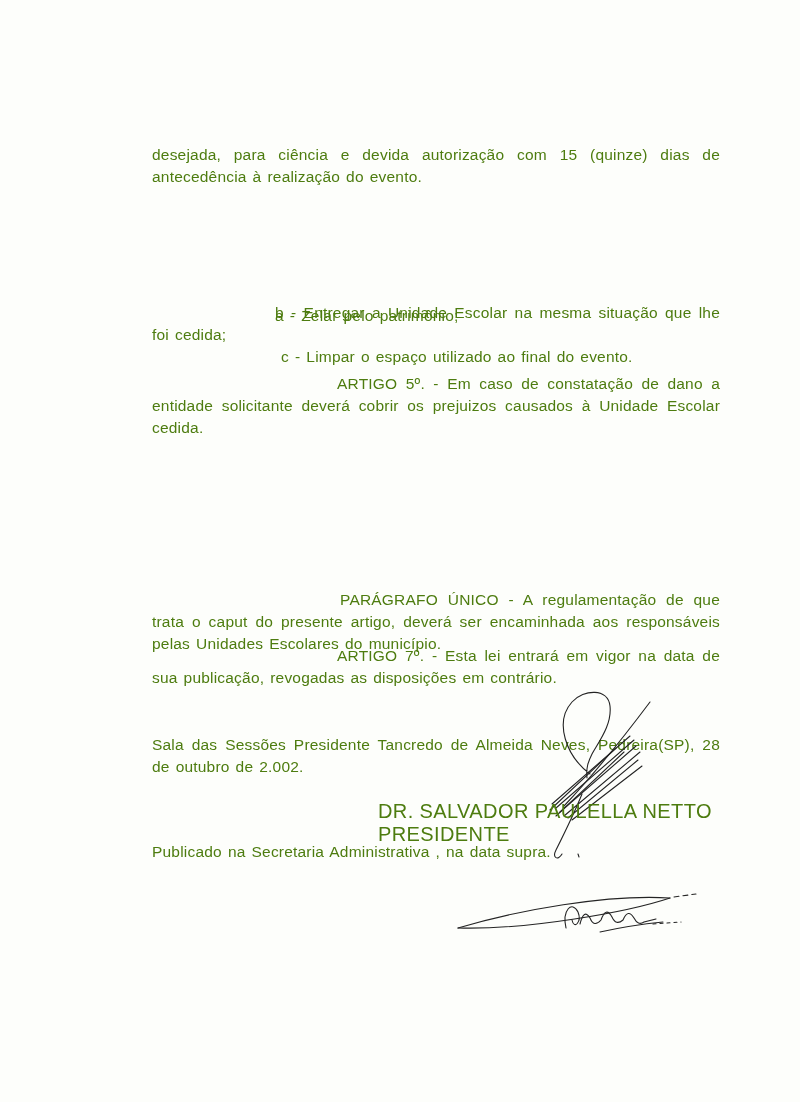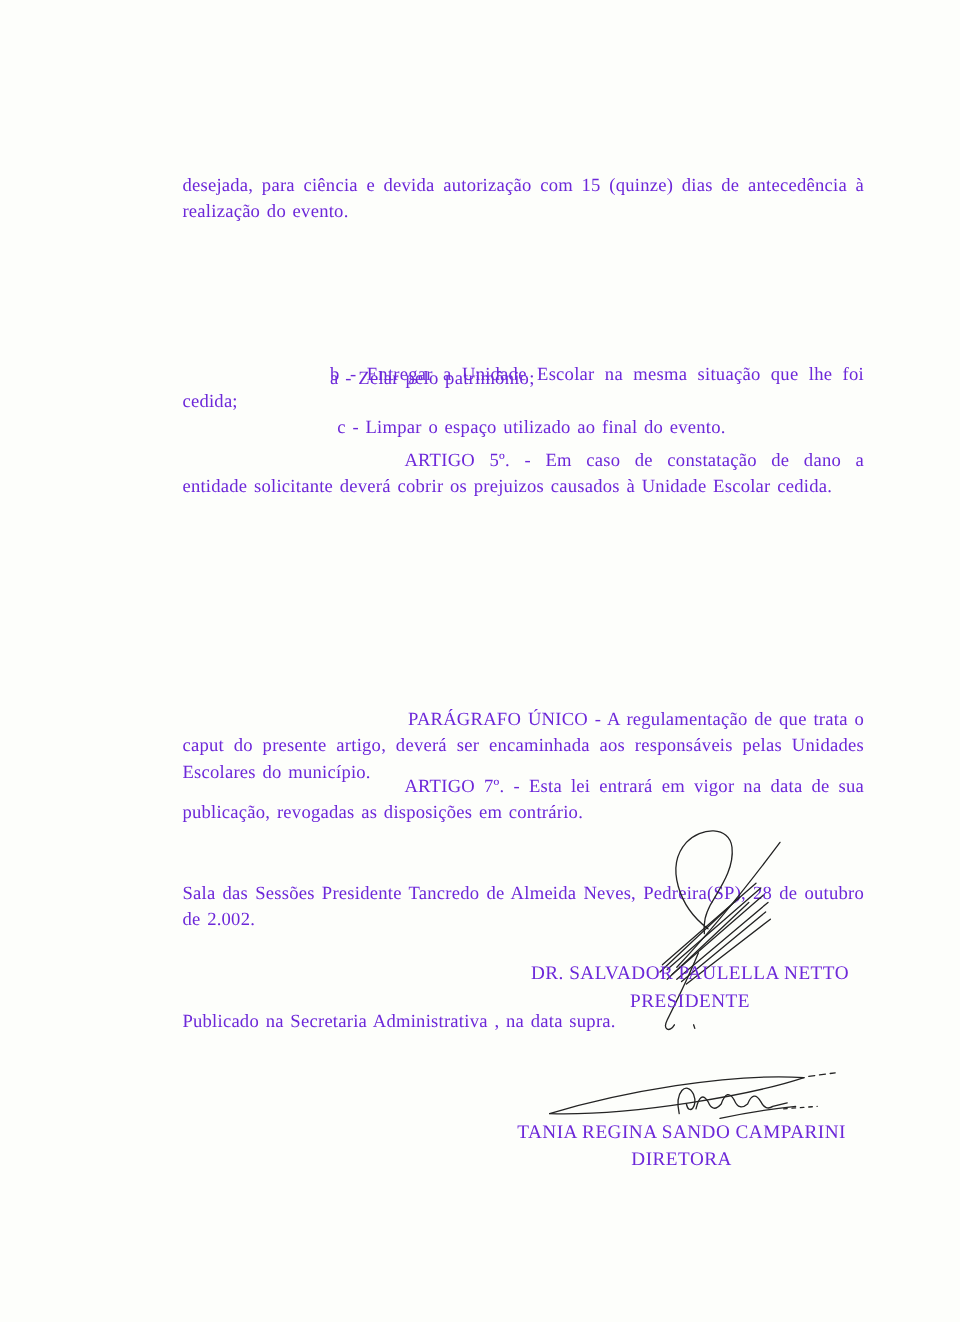--- a/index.html
+++ b/index.html
@@ -3,22 +3,22 @@
 <meta charset="utf-8">
 <style>
   html, body { margin: 0; padding: 0; }
   body { background: #ffffff; }
 
   .page {
     position: relative;
     width: 800px;
     height: 1102px;
     background: #fdfefb;
-    font-family: Liberation Serif, serif;
-    color: #6d28d9;
+    font-family: Liberation Sans, sans-serif;
+    color: #4d7c0f;
     overflow: hidden;
   }
 
   .para {
     position: absolute;
     left: 152px;
     width: 568px;
     font-size: 15.5px;
     line-height: 22px;
     text-align: justify;
@@ -26,22 +26,22 @@
     word-spacing: 1.5px;
   }
 
   .ind-art  { text-indent: 185px; }
   .ind-pu   { text-indent: 188px; }
   .ind-item { text-indent: 123px; text-align: justify; }
   .ind-item-c { text-indent: 129px; }
 
   .sign-block {
     position: absolute;
-    text-align: center;
-    font-size: 16px;
+    text-align: left;
+    font-size: 20px;
     line-height: 23px;
     letter-spacing: 0.4px;
   }
   .sign-block .line { display: block; }
 
   .signature-svg {
     position: absolute;
     pointer-events: none;
   }
   .signature-svg path,
@@ -100,18 +100,14 @@
   <svg class="signature-svg" style="left:448px; top:888px;" width="252" height="56" viewBox="0 0 252 56">
     <path d="M 10 40 C 70 22, 160 6, 222 10"></path>
     <path d="M 222 10 C 180 24, 80 42, 10 40"></path>
     <path d="M 118 40 C 114 22, 124 12, 130 24 C 134 34, 126 42, 124 32"></path>
     <path d="M 132 36 q 4 -16 10 -6 q 4 10 11 2 q 5 -14 11 -3 q 4 9 11 3 q 5 -12 11 -2 q 4 8 10 4 l 12 -3"></path>
     <path d="M 152 44 C 170 40, 195 36, 215 34"></path>
     <path d="M 205 36 l 28 -2" stroke-dasharray="3 4"></path>
     <path d="M 226 9 l 22 -3" stroke-dasharray="5 4"></path>
   </svg>
 
-  <div class="sign-block" style="top:932px; left:368px; width:400px;">
-    <span class="line">TANIA REGINA SANDO CAMPARINI</span>
-    <span class="line">DIRETORA</span>
-  </div>
 
 </div>
 
 </body></html>

